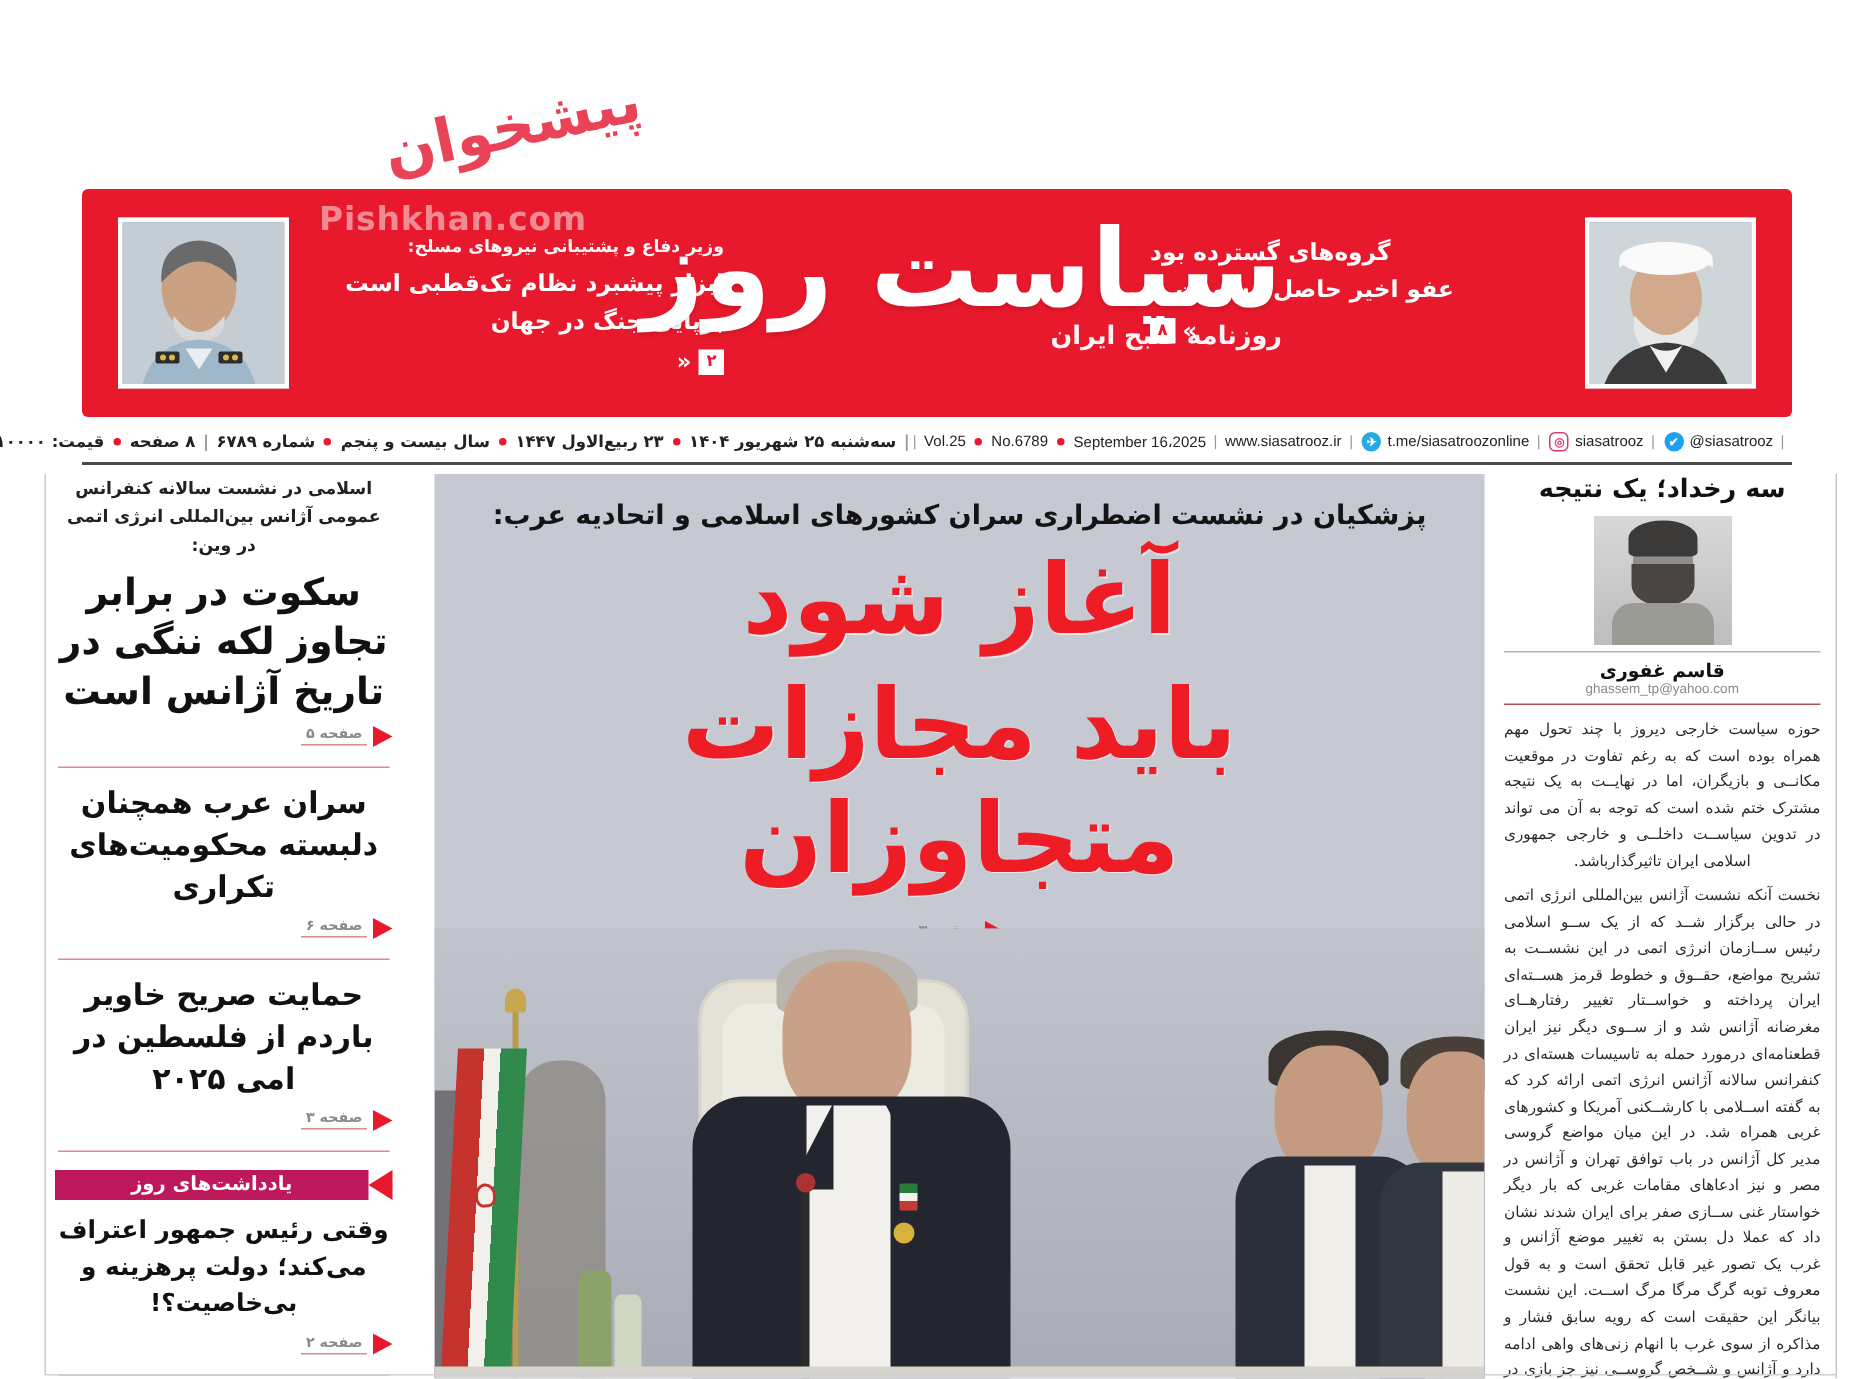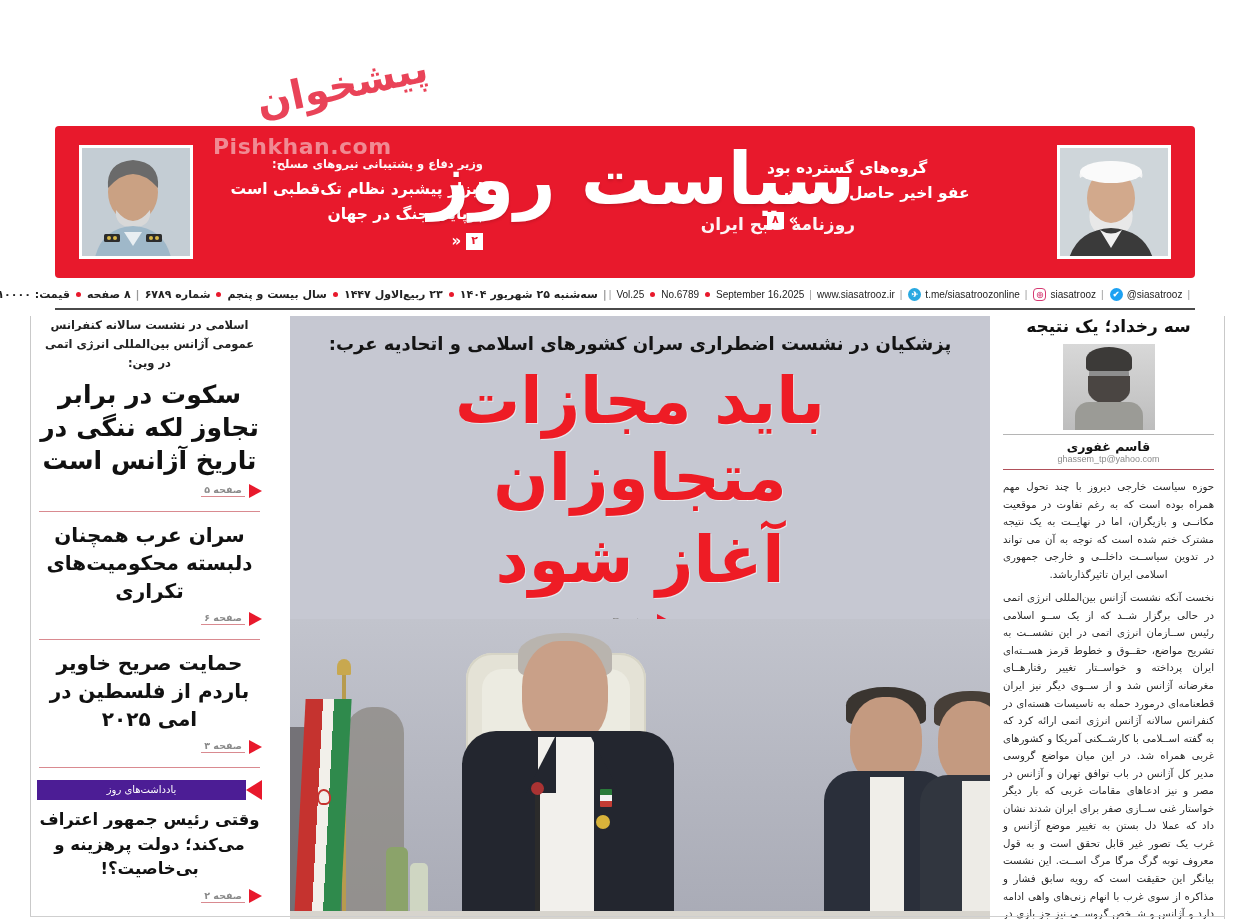--- a/index.html
+++ b/index.html
@@ -278,24 +278,24 @@
     height: 20px;
   }
   .notes-header .nh-tri {
     width: 0; height: 0;
     border-top: 10px solid transparent;
     border-bottom: 10px solid transparent;
     border-right: 16px solid #e8192c;
   }
   .notes-header .nh-bar {
     flex: 1;
-    background: #4c1d95;
+    background: #be185d;
     color: #fff;
-    font-size: 10px;
-    font-weight: normal;
+    font-size: 13px;
+    font-weight: bold;
     display: flex;
     align-items: center;
     justify-content: center;
     letter-spacing: -.3px;
   }
 
   
   .center-col {
     position: absolute;
     left: 260px;
@@ -718,22 +718,22 @@
           <span class="ptxt">صفحه ۲</span>
         </div>
       </div>
 
       <hr class="hr-red">
 
     </div>
 
     <div class="center-col">
       <div class="center-kicker">پزشکیان در نشست اضطراری سران کشورهای اسلامی و اتحادیه عرب:</div>
+      <div class="center-headline">آغاز شود</div>
       <div class="center-headline">باید مجازات متجاوزان</div>
-      <div class="center-headline">آغاز شود</div>
       <div class="center-pageflag">
         <span class="pageflag">
           <span class="tri"></span>
           <span class="ptxt">صفحه ۳</span>
         </span>
       </div>
 
       <div class="photo-wrap">
         <div class="ph-bg"></div>
         <div class="ph-dark-l"></div>

